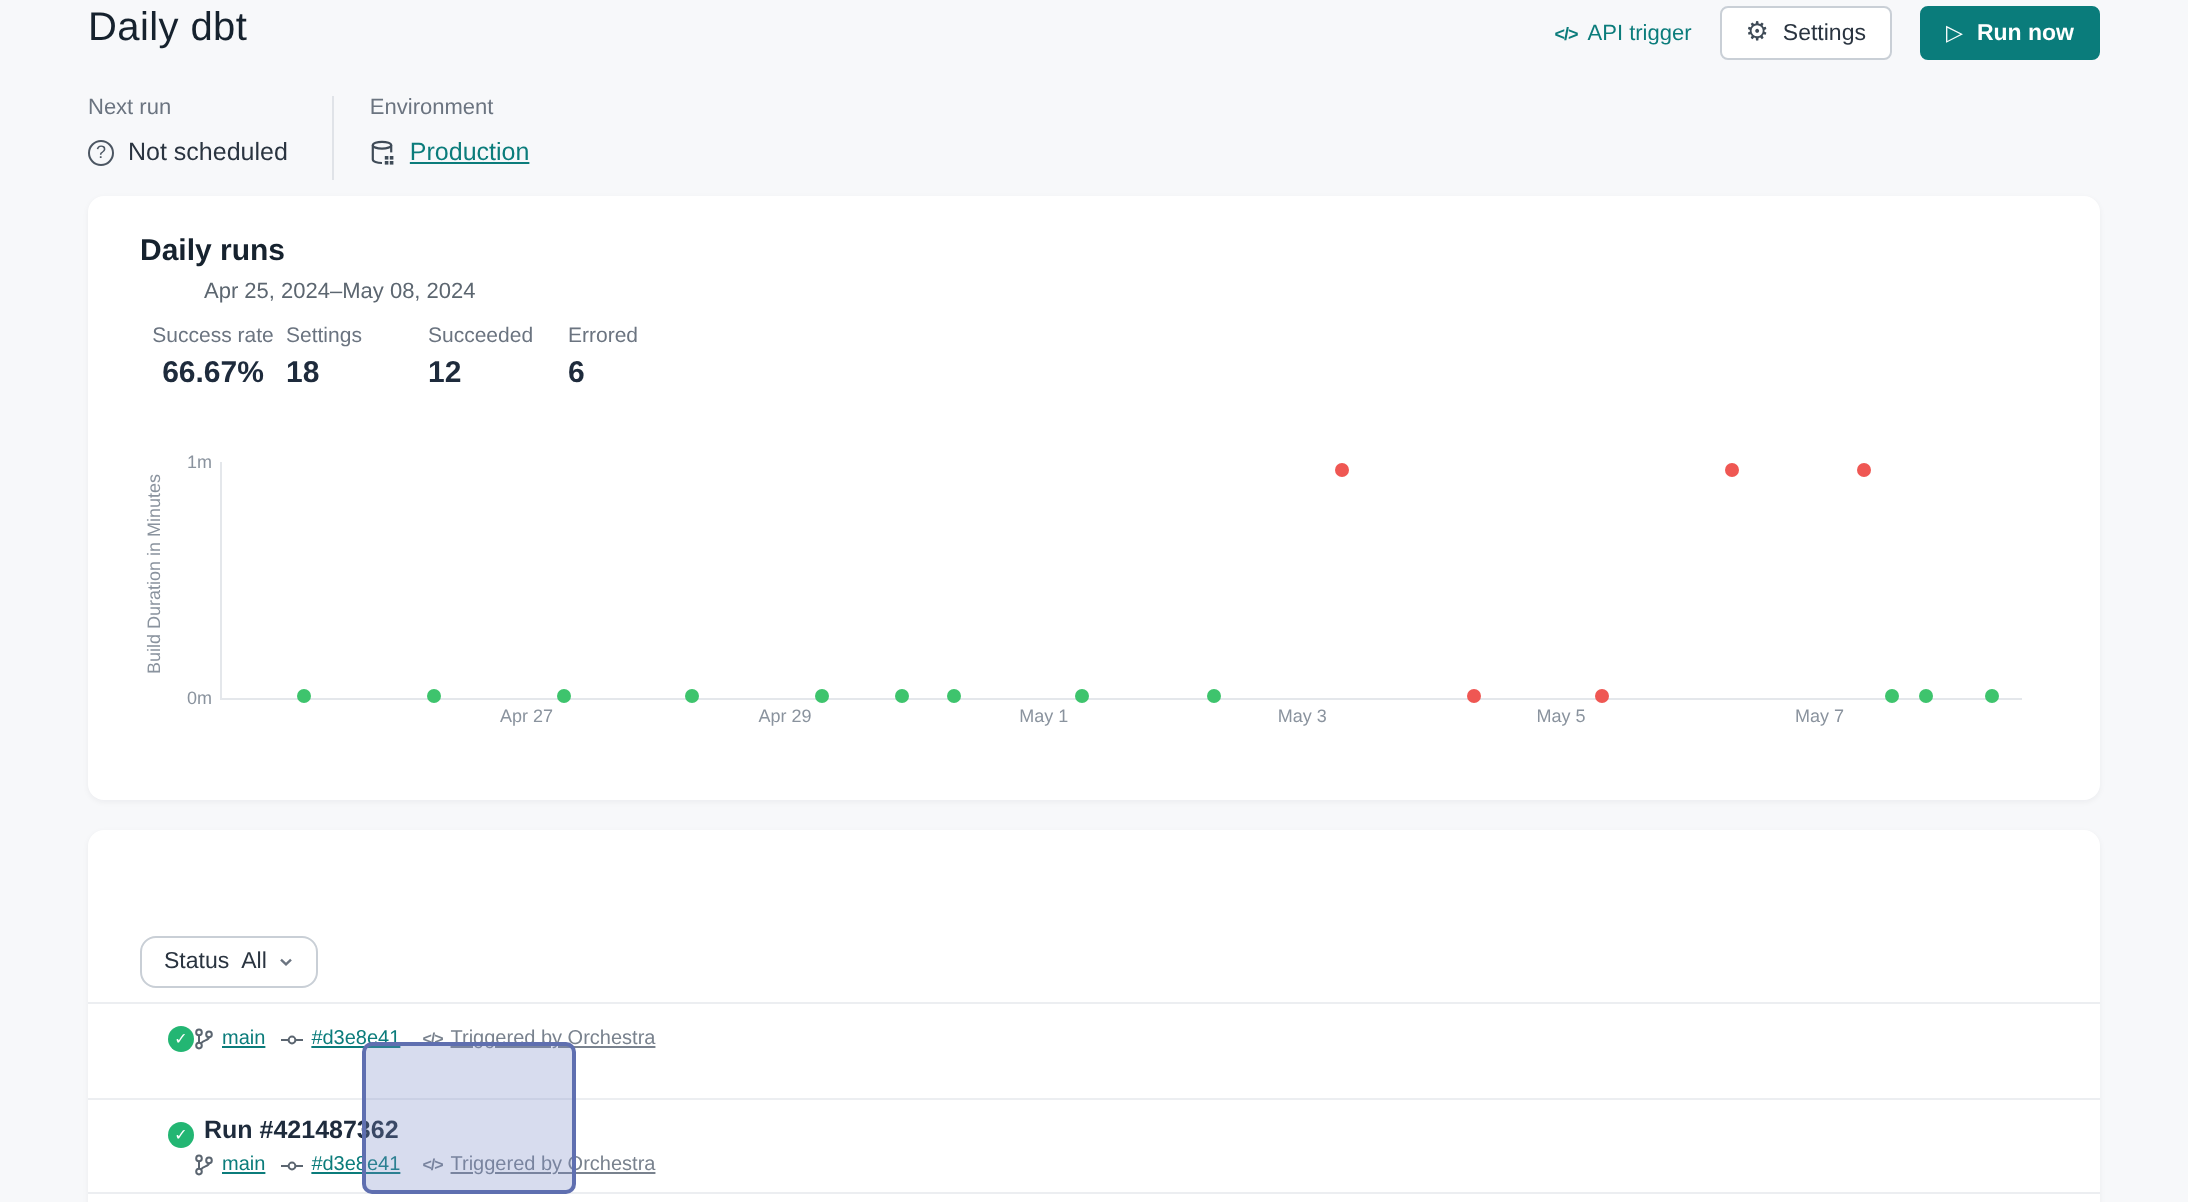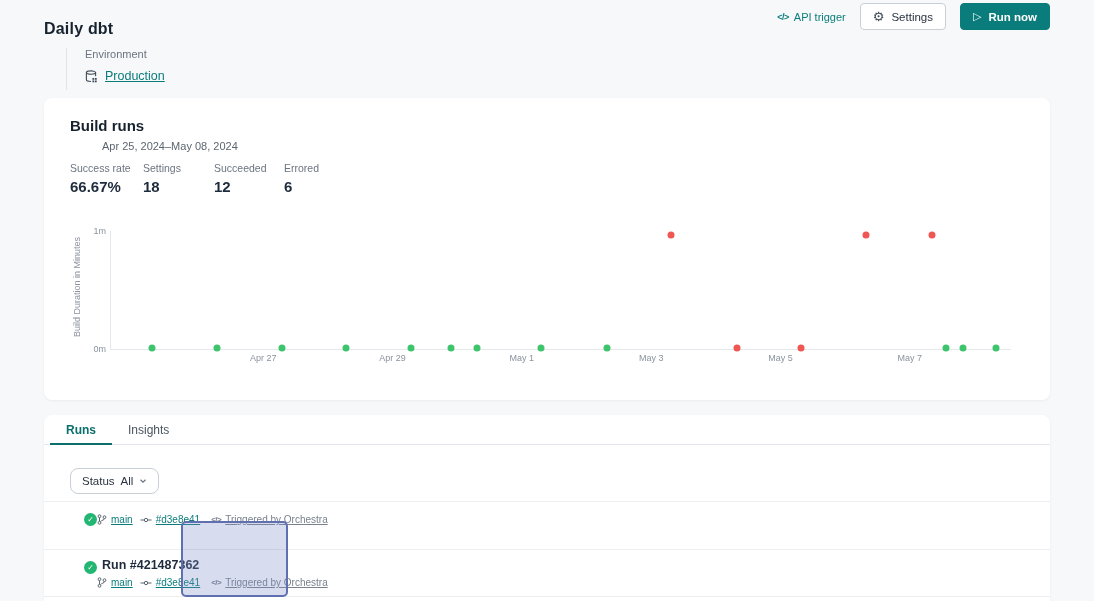--- a/index.html
+++ b/index.html
@@ -5,21 +5,21 @@
   * { margin:0; padding:0; box-sizing:border-box; }
   html,body { width:1094px; height:601px; overflow:hidden; }
   body {
     font-family:"Liberation Sans","DejaVu Sans",sans-serif;
     background:#f7f8fa; color:#1e2b3c; position:relative;
   }
   a { text-decoration:underline; cursor:pointer; }
   .teal { color:#0b7c7b;text-align:center; }
 
   
-  .page-title { position:absolute; left:44px; top:20px; font-size:16px; font-weight:700; color:#16222e; letter-spacing:.2px; }
+  .page-title { position:absolute; left:44px; top:3px; font-size:20px; font-weight:400; color:#16222e; letter-spacing:.2px; }
   .header-actions { position:absolute; right:44px; top:3px; display:flex; align-items:center; gap:14px; height:27px; }
   .api-trigger { display:flex; align-items:center; gap:5px; font-size:11px; color:#0b7c7b; text-decoration:none; cursor:pointer; }
   .code-glyph { font-size:9px; font-weight:700; letter-spacing:-0.5px; }
   .btn { display:flex; align-items:center; gap:7px; height:27px; padding:0 12px; border-radius:4px; font-size:11.5px; cursor:pointer; }
   .btn-secondary { background:#fff; border:1px solid #c9cfd6; color:#2a3440; }
   .btn-primary { background:#0a7c7b; border:1px solid #0a7c7b; color:#fff; font-weight:600; }
   .gear { font-family:"DejaVu Sans",sans-serif; font-size:13px; line-height:1; color:#3f4b57; }
   .play { font-family:"DejaVu Sans",sans-serif; font-size:11px; line-height:1; }
 
   
@@ -33,21 +33,21 @@
 
   
   .card { position:absolute; left:44px; width:1006px; background:#fff; border-radius:8px; box-shadow:0 1px 3px rgba(16,24,40,.05); }
   .card-recent { top:98px; height:302px; }
   .card-runs { top:415px; height:200px; }
 
   .card-heading { position:absolute; left:26px; top:19px; font-size:15px; font-weight:700; color:#16222e; }
   .date-range { position:absolute; left:26px; top:42px; font-size:11px; color:#5c6670;margin-left:32px; }
   .stats { position:absolute; left:26px; top:64px; display:flex; }
   .stat { display:flex; flex-direction:column; gap:4px; }
-  .stat:nth-child(1){ width:73px; } .stat:nth-child(2){ width:71px; } .stat:nth-child(3){ width:70px; }
+  .stat:nth-child(1){ width:73px;text-align:center; } .stat:nth-child(2){ width:71px; } .stat:nth-child(3){ width:70px; }
   .stat-label { font-size:10.5px; color:#6b7480; }
   .stat-value { font-size:15px; font-weight:700; color:#1e2b3c; }
 
   
   .chart { position:absolute; left:0; top:0; width:100%; height:100%; }
   .y-axis-label { position:absolute; left:-26px; top:184px; width:118px; transform:rotate(-90deg); transform-origin:center; font-size:9px; color:#8a939e; text-align:center; }
   .y-tick { position:absolute; right:944px; width:56px; text-align:right; font-size:9px; color:#8a939e; }
   .axis-v { position:absolute; left:66px; top:133px; width:1px; height:118px; background:#e4e7eb; }
   .axis-h { position:absolute; left:66px; top:251px; width:901px; height:1px; background:#e4e7eb; }
   .x-tick { position:absolute; top:255px; transform:translateX(-50%); font-size:9px; color:#8a939e; white-space:nowrap; }
@@ -95,20 +95,27 @@
     <span class="gear">⚙</span>
     <span>Settings</span>
   </button>
   <button class="btn btn-primary">
     <span class="play">▷</span>
     <span>Run now</span>
   </button>
 </div>
 
 <div class="meta-row">
+  <div class="meta-col">
+    <span class="meta-label">Next run</span>
+    <span class="meta-value">
+      <span class="qmark">?</span>
+      <span>Not scheduled</span>
+    </span>
+  </div>
   <div class="meta-divider"></div>
   <div class="meta-col">
     <span class="meta-label">Environment</span>
     <span class="meta-value">
       <span>
         <svg width="13" height="13" viewBox="0 0 13 13" fill="none" stroke="#3f4b57" stroke-width="1.1">
           <ellipse cx="6" cy="2.6" rx="4.6" ry="1.7"></ellipse>
           <path d="M1.4 2.6 V9.8 C1.4 10.7 3.4 11.5 6 11.5"></path>
           <path d="M10.6 2.6 V6.2"></path>
           <g fill="#3f4b57" stroke="none">
@@ -118,21 +125,21 @@
               <rect x="9.9" y="10.5" width="1.8" height="1.8"></rect>
           </g>
         </svg>
       </span>
       <a class="teal env-link">Production</a>
     </span>
   </div>
 </div>
 
 <div class="card card-recent">
-  <div class="card-heading">Build runs</div>
+  <div class="card-heading">Daily runs</div>
   <div class="date-range">Apr 25, 2024–May 08, 2024</div>
 
   <div class="stats">
     <div class="stat">
       <span class="stat-label">Success rate</span>
       <span class="stat-value">66.67%</span>
     </div>
     <div class="stat">
       <span class="stat-label">Settings</span>
       <span class="stat-value">18</span>
@@ -177,24 +184,20 @@
         <span class="dot" style="left: 821.819px; top: 136.54px; background: rgb(239, 87, 83);"></span>
         <span class="dot" style="left: 887.767px; top: 136.54px; background: rgb(239, 87, 83);"></span>
         <span class="dot" style="left: 901.991px; top: 249.82px; background: rgb(62, 196, 109);"></span>
         <span class="dot" style="left: 918.802px; top: 249.82px; background: rgb(62, 196, 109);"></span>
         <span class="dot" style="left: 951.776px; top: 249.82px; background: rgb(62, 196, 109);"></span>
       </div>
   </div>
 </div>
 
 <div class="card card-runs">
-  <div class="tab-bar">
-    <div class="tab active">Runs</div>
-    <div class="tab">Insights</div>
-  </div>
 
   <div class="status-chip">
     <span class="chip-label">Status</span>
     <span>All</span>
     <svg class="chev" viewBox="0 0 8 8">
       <polyline points="1.5,2.8 4,5.2 6.5,2.8" fill="none" stroke="#6b7480" stroke-width="1.2"></polyline>
     </svg>
   </div>
 
   <div class="run-list">

